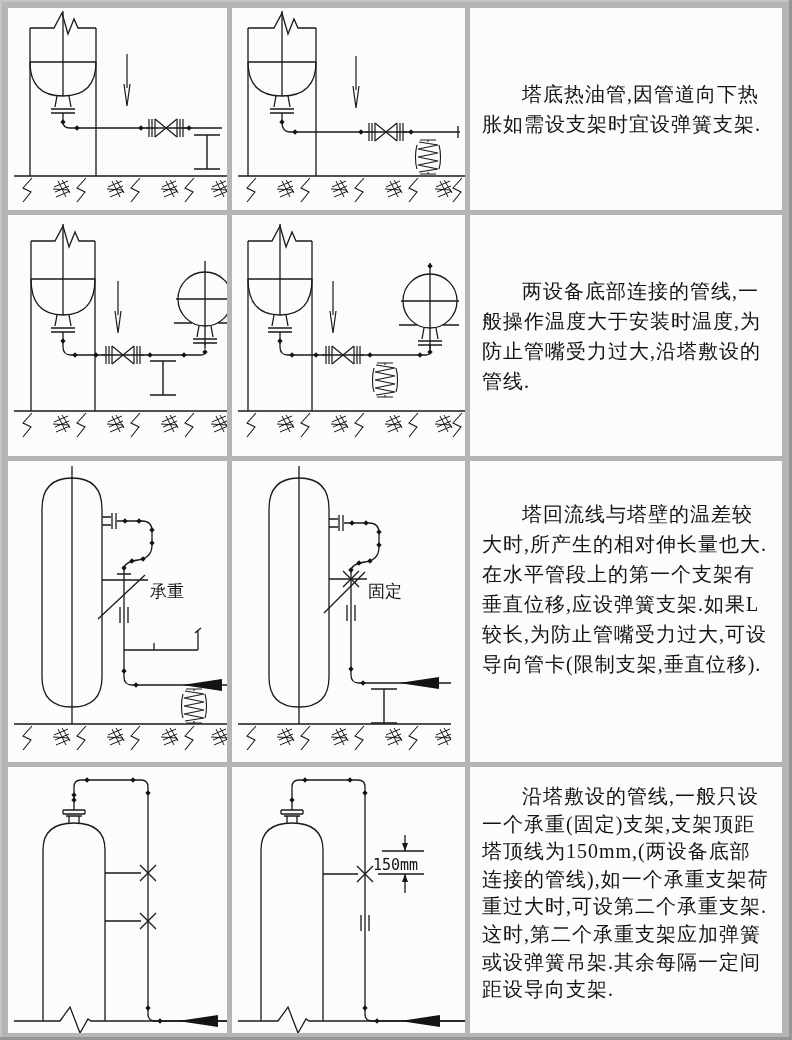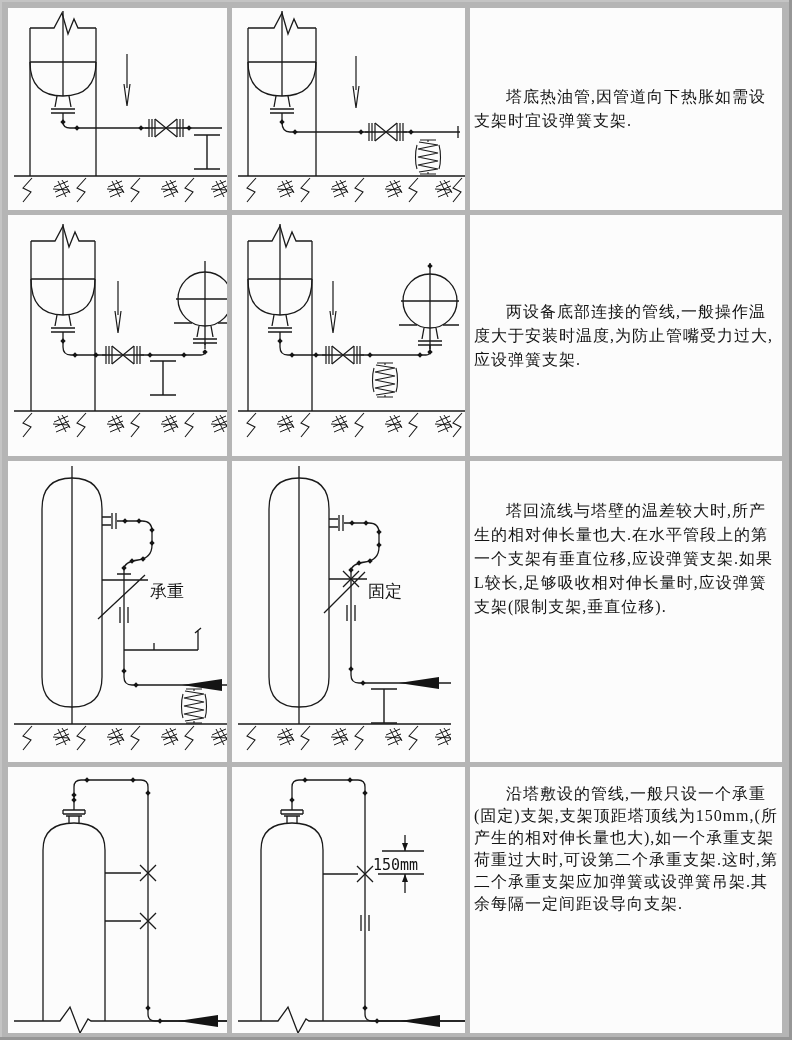--- a/index.html
+++ b/index.html
@@ -6,21 +6,21 @@
   body{width:792px;height:1040px;background:#b5b5b5;overflow:hidden;
        font-family:"Liberation Serif","DejaVu Serif",serif}
   .page{width:792px;height:1040px;box-sizing:border-box;
         padding:8px 10px 7px 8px;background:#b5b5b5;
         box-shadow:inset -3px -3px 0 #969696, inset 2px 2px 0 #c4c4c4}
   .grid{display:grid;grid-template-columns:219px 233px 312px;
         grid-template-rows:202px 241px 301px 266px;gap:5px}
   .cell{background:#fcfcfc;overflow:hidden;position:relative}
   .cell svg{display:block}
   .cell.text{display:flex;flex-direction:column;color:#141414}
-  .note{margin:0;padding:0 4px;font-size:16px;line-height:1.5;
+  .note{margin:0;padding:0 12px;font-size:20px;line-height:1.5;
         letter-spacing:1px;text-indent:2em;font-weight:500}
   .t-center{justify-content:center}
   .t-top40{padding-top:38px}
   .t-top16{padding-top:16px}
   .t-top16 .note{line-height:1.38}
   svg text{fill:#141414;stroke:none}
   .cjk{font-family:"Liberation Serif","DejaVu Serif",serif;font-size:17px}
   .dim{font-family:"DejaVu Sans Mono","Liberation Mono",monospace;font-size:15px}
 </style>
 </head>
@@ -224,21 +224,21 @@
           <use href="#gz" x="128" y="198"></use>
             <use href="#gh" x="154" y="201"></use>
           <use href="#gz" x="182" y="198"></use>
             <use href="#gh" x="204" y="201"></use>
           <use href="#gz" x="226" y="198"></use>
         </g>
       </svg>
     </div>
 
     <div class="cell text t-center">
-      <p class="note">两设备底部连接的管线,一般操作温度大于安装时温度,为防止管嘴受力过大,应设弹簧支架.</p>
+      <p class="note">两设备底部连接的管线,一般操作温度大于安装时温度,为防止管嘴受力过大,沿塔敷设的管线.</p>
     </div>
 
     <div class="cell">
       <svg width="233" height="301" viewBox="0 0 233 301" stroke="#1a1a1a" fill="none" stroke-width="1.3">
         <g>
           <path d="M34,48 V216 M94,48 V216"></path>
           <path d="M34,48 Q34,17 64,17 Q94,17 94,48"></path>
           <path d="M34,216 Q34,246 64,246 Q94,246 94,216"></path>
           <path d="M64,5 V263"></path>
         </g>
@@ -321,21 +321,21 @@
             <use href="#gh" x="100" y="268"></use>
           <use href="#gz" x="128" y="265"></use>
             <use href="#gh" x="154" y="268"></use>
           <use href="#gz" x="182" y="265"></use>
             <use href="#gh" x="204" y="268"></use>
         </g>
       </svg>
     </div>
 
     <div class="cell text t-top40">
-      <p class="note">塔回流线与塔壁的温差较大时,所产生的相对伸长量也大.在水平管段上的第一个支架有垂直位移,应设弹簧支架.如果L较长,足够吸收相对伸长量时,应设弹簧支架(限制支架,垂直位移).</p>
+      <p class="note">塔回流线与塔壁的温差较大时,所产生的相对伸长量也大.在水平管段上的第一个支架有垂直位移,应设弹簧支架.如果L较长,为防止管嘴受力过大,可设导向管卡(限制支架,垂直位移).</p>
     </div>
 
     <div class="cell">
       <svg width="219" height="266" viewBox="0 0 219 266" stroke="#1a1a1a" fill="none" stroke-width="1.3">
         <g>
           <path d="M35,83 V254 M97,83 V254"></path>
           <path d="M35,83 Q35,56 66,56 Q97,56 97,83"></path>
         </g>
         <use href="#tnoz" x="66" y="56"></use>
         <g>
@@ -387,17 +387,17 @@
         <text x="141" y="103" class="dim">150mm</text>
         <use href="#guide" x="133" y="148"></use>
         <g>
           <path d="M6,254 H46 L56,240 L66,266 L74,252 L77,254 H233"></path>
         </g>
         <use href="#arrowl" x="168" y="254"></use>
       </svg>
     </div>
 
     <div class="cell text t-top16">
-      <p class="note">沿塔敷设的管线,一般只设一个承重(固定)支架,支架顶距塔顶线为150mm,(所产生的相对伸长量也大),如一个承重支架荷重过大时,可设第二个承重支架.这时,第二个承重支架应加弹簧或设弹簧吊架.其余每隔一定间距设导向支架.</p>
+      <p class="note">沿塔敷设的管线,一般只设一个承重(固定)支架,支架顶距塔顶线为150mm,(两设备底部连接的管线),如一个承重支架荷重过大时,可设第二个承重支架.这时,第二个承重支架应加弹簧或设弹簧吊架.其余每隔一定间距设导向支架.</p>
     </div>
 
   </div>
 </div>
 
 </body></html>

